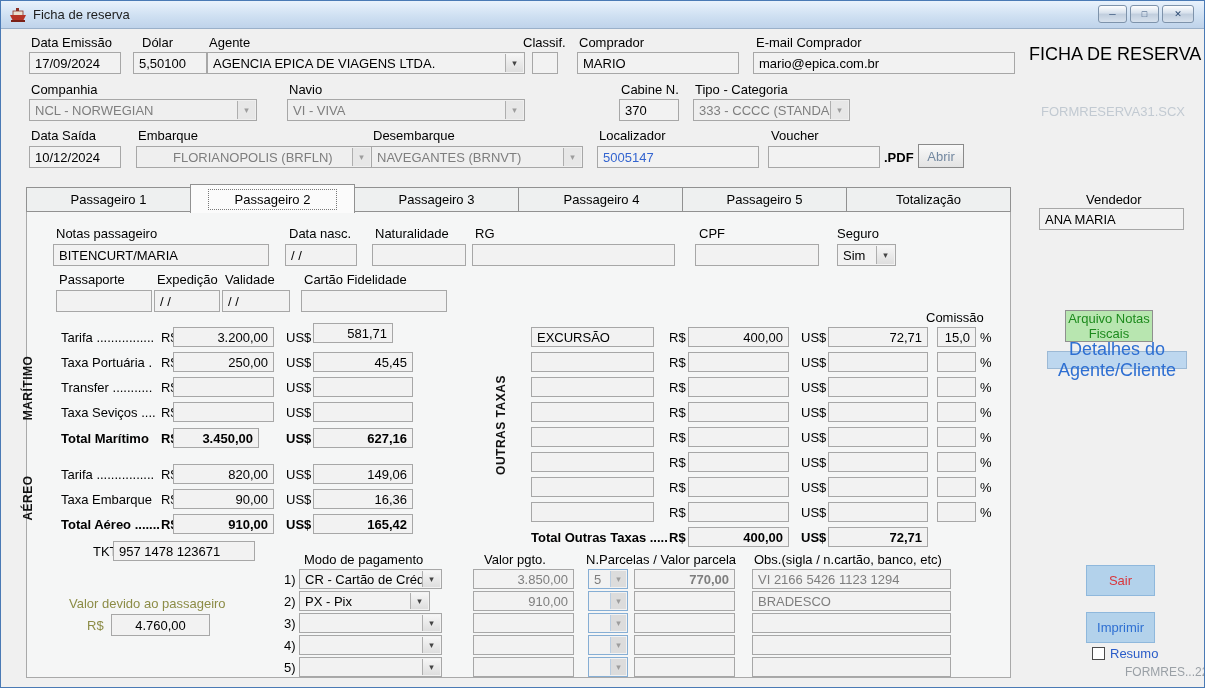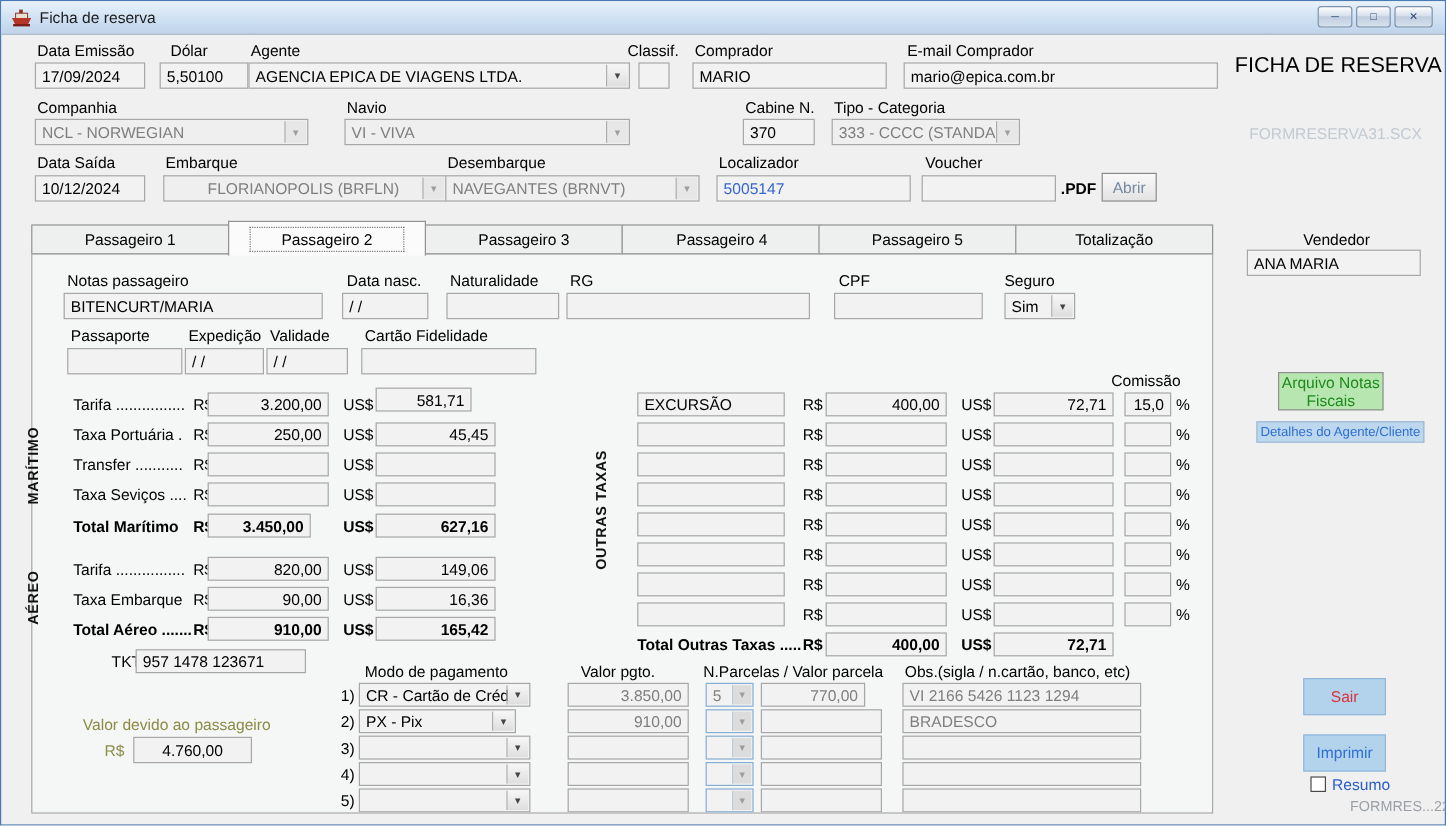--- a/index.html
+++ b/index.html
@@ -322,21 +322,21 @@
   <span class="lbl" style="left:283px;top:572px;">1)</span>
   <div class="fld h20 combo" style="left:298px;top:568px;width:143px;">
     <span>CR - Cartão de Crédito</span>
     <span class="arrow">▾</span>
   </div>
   <div class="fld h20 num dis" style="left:472px;top:568px;width:101px;text-align:center;">3.850,00</div>
   <div class="fld h20 smallcombo dis" style="left:587px;top:568px;width:40px;">
     <span>5</span>
     <span class="arrow">▾</span>
   </div>
-  <div class="fld h20 num dis" style="left:633px;top:568px;width:87px;">770,00</div>
+  <div class="fld h20 num dis" style="left:633px;top:568px;width:101px;font-weight:bold;">770,00</div>
   <div class="fld h20 dis" style="left:751px;top:568px;width:199px;">VI 2166 5426 1123 1294</div>
 
   <span class="lbl" style="left:283px;top:594px;">2)</span>
   <div class="fld h20 combo" style="left:298px;top:590px;width:131px;">
     <span>PX - Pix</span>
     <span class="arrow">▾</span>
   </div>
   <div class="fld h20 num dis" style="left:472px;top:590px;width:101px;">910,00</div>
   <div class="fld h20 smallcombo dis" style="left:587px;top:590px;width:40px;">
     <span></span>
@@ -378,21 +378,21 @@
   </div>
   <div class="fld h20 num dis" style="left:472px;top:656px;width:101px;"></div>
   <div class="fld h20 smallcombo dis" style="left:587px;top:656px;width:40px;">
     <span></span>
     <span class="arrow">▾</span>
   </div>
   <div class="fld h20 num dis" style="left:633px;top:656px;width:101px;"></div>
   <div class="fld h20 dis" style="left:751px;top:656px;width:199px;"></div>
 
   <div class="bigbtn" style="left:1064px;top:309px;width:88px;height:32px;background:#b8e6b0;border:1px solid #8f8f8f;color:#1d8a1d;line-height:15px;">Arquivo Notas Fiscais</div>
-  <div class="bigbtn" style="left:1046px;top:350px;width:140px;height:18px;background:#bdd7ef;border:1px solid #9cb9d5;color:#2e6fd2;font-size:11px;">Detalhes do Agente/Cliente</div>
+  <div class="bigbtn" style="left:1046px;top:350px;width:140px;height:18px;background:#bdd7ef;border:1px solid #9cb9d5;color:#2e6fd2;font-size:18px;">Detalhes do Agente/Cliente</div>
 
   <div class="bigbtn" style="left:1085px;top:564px;width:69px;height:31px;background:#b3d2eb;border:1px solid #8fb8dc;color:#d9363c;">Sair</div>
   <div class="bigbtn" style="left:1085px;top:611px;width:69px;height:31px;background:#b3d2eb;border:1px solid #8fb8dc;color:#2e6fd2;">Imprimir</div>
 
   <span class="chk" style="left:1091px;top:646px;"></span>
   <span class="lbl" style="left:1109px;top:646px;color:#2a5cc8;">Resumo</span>
 
   <span class="graytext" style="left:1124px;top:664px;">FORMRES...22</span>
 
 </div>

